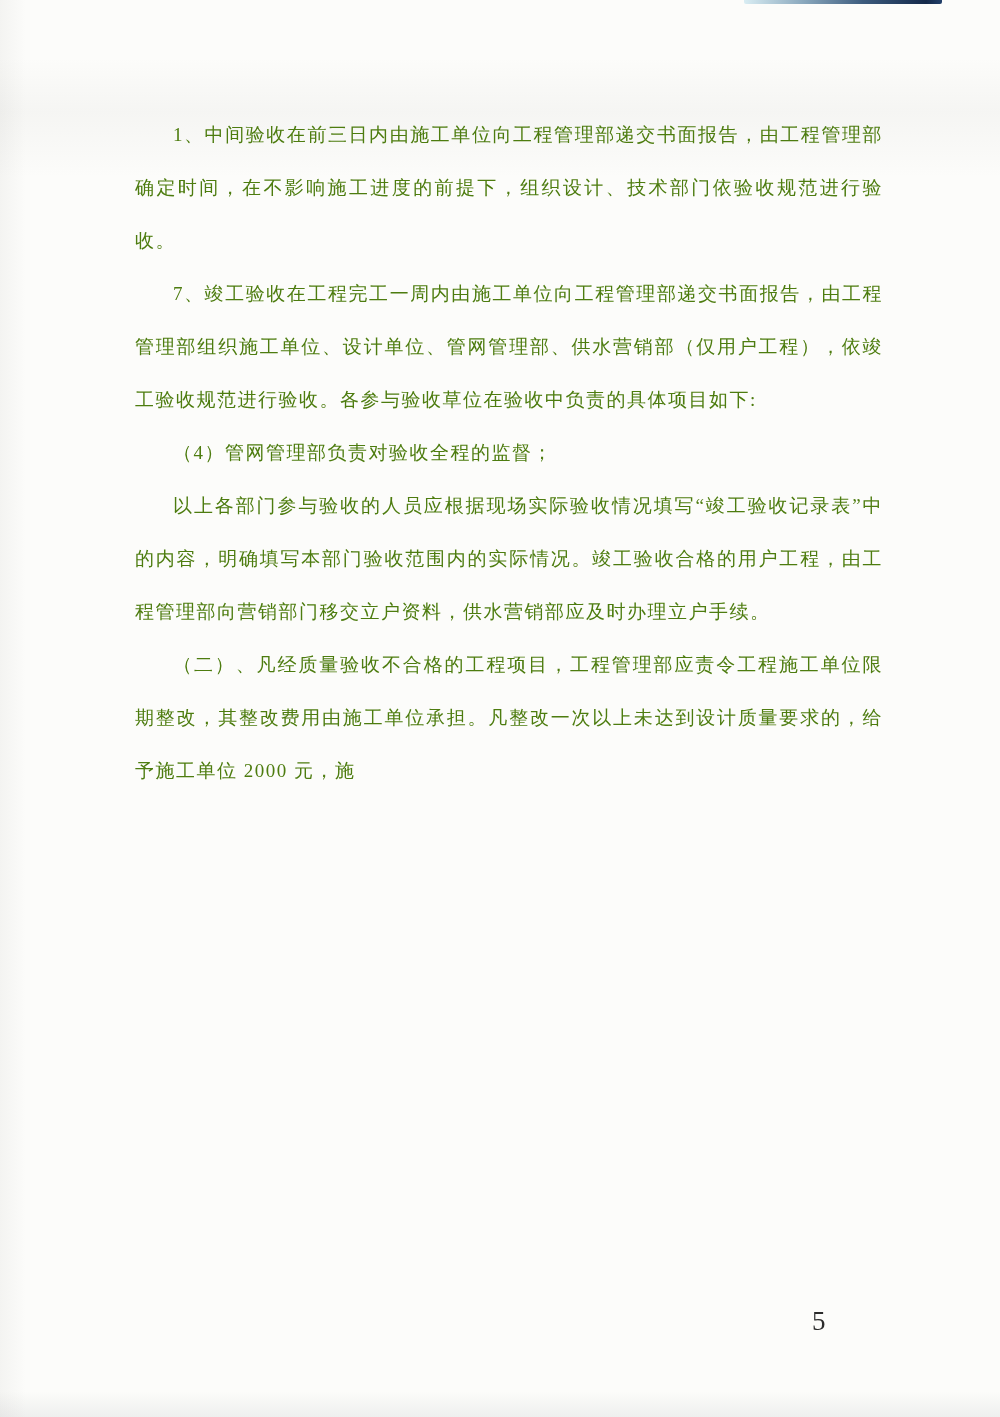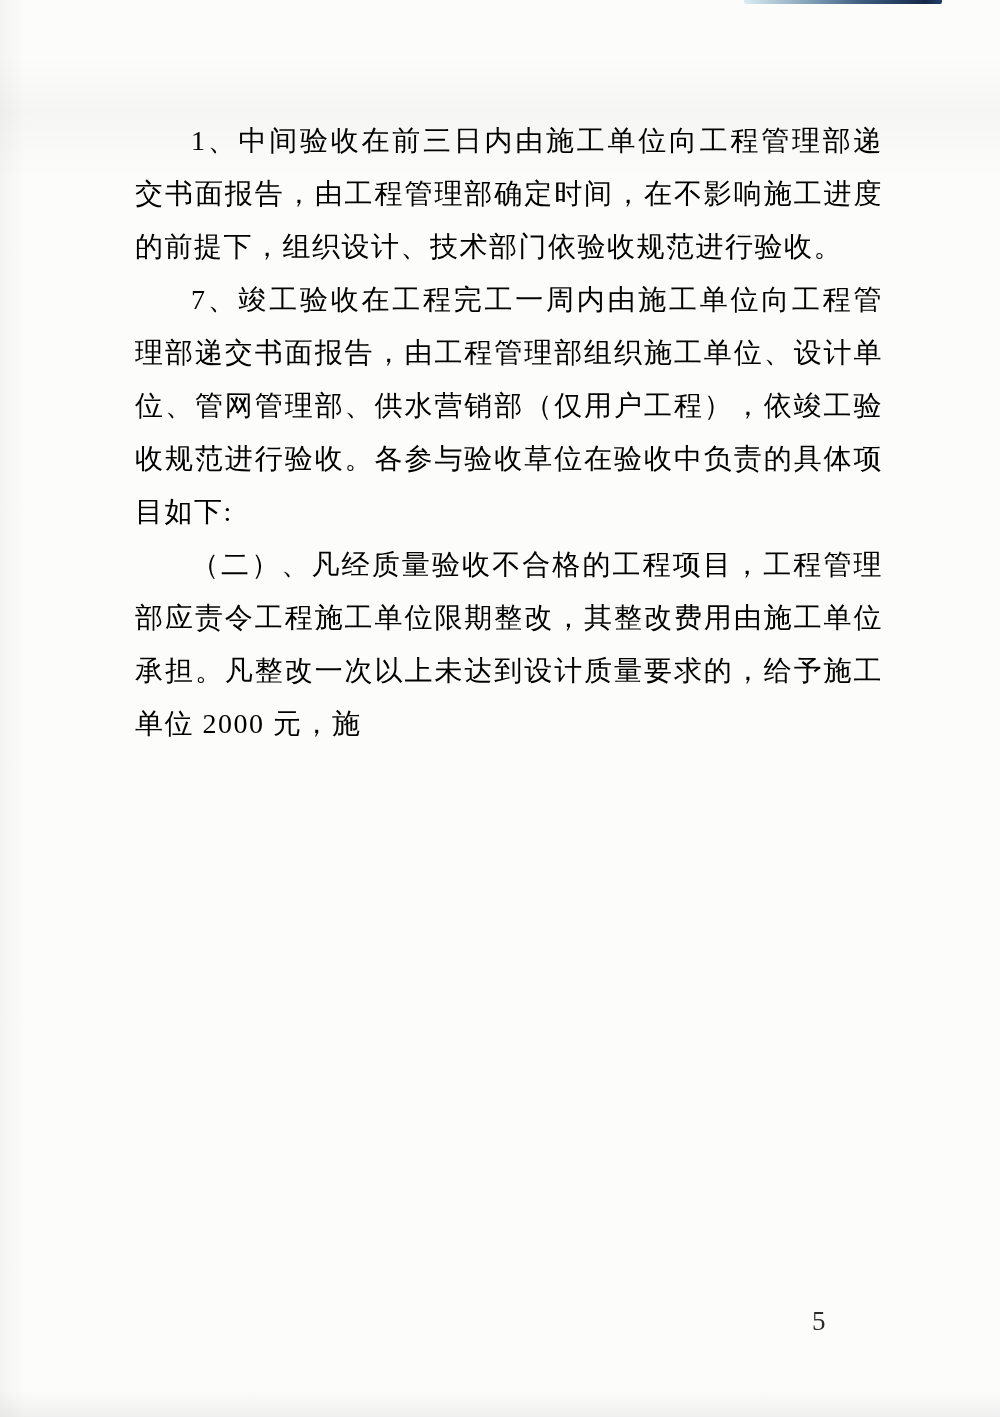--- a/index.html
+++ b/index.html
@@ -42,26 +42,26 @@
   .scan-strip {
     position: absolute;
     left: 744px; top: 0;
     width: 198px; height: 4px;
     background: linear-gradient(90deg, #d9edf3 0%, #8aa8bd 30%, #3d5c7e 60%, #14294a 92%, #23406a 100%);
     border-radius: 0 0 2px 2px;
   }
   .content {
     position: absolute;
     left: 135px;
-    top: 114px;
+    top: 108px;
     width: 748px;
-    font-size: 28px;
+    font-size: 19px;
     line-height: 53px;
     letter-spacing: 1.5px;
-    color: #000000;
+    color: #4d7c0f;
     text-align: justify;
   }
   .content p {
     margin: 0;
     padding: 0;
     text-indent: 2em;
     text-justify: inter-character;
   }
   .page-number {
     position: absolute;
@@ -77,17 +77,19 @@
 
 <div class="page">
   <div class="shade-top"></div>
   <div class="shade-left"></div>
   <div class="shade-bottom"></div>
   <div class="scan-strip"></div>
 
   <div class="content">
     <p>1、中间验收在前三日内由施工单位向工程管理部递交书面报告，由工程管理部确定时间，在不影响施工进度的前提下，组织设计、技术部门依验收规范进行验收。</p>
     <p>7、竣工验收在工程完工一周内由施工单位向工程管理部递交书面报告，由工程管理部组织施工单位、设计单位、管网管理部、供水营销部（仅用户工程），依竣工验收规范进行验收。各参与验收草位在验收中负责的具体项目如下:</p>
+    <p>（4）管网管理部负责对验收全程的监督；</p>
+    <p>以上各部门参与验收的人员应根据现场实际验收情况填写“竣工验收记录表”中的内容，明确填写本部门验收范围内的实际情况。竣工验收合格的用户工程，由工程管理部向营销部门移交立户资料，供水营销部应及时办理立户手续。</p>
     <p>（二）、凡经质量验收不合格的工程项目，工程管理部应责令工程施工单位限期整改，其整改费用由施工单位承担。凡整改一次以上未达到设计质量要求的，给予施工单位 2000 元，施</p>
   </div>
 
   <div class="page-number">5</div>
 </div>
 
 </body></html>

